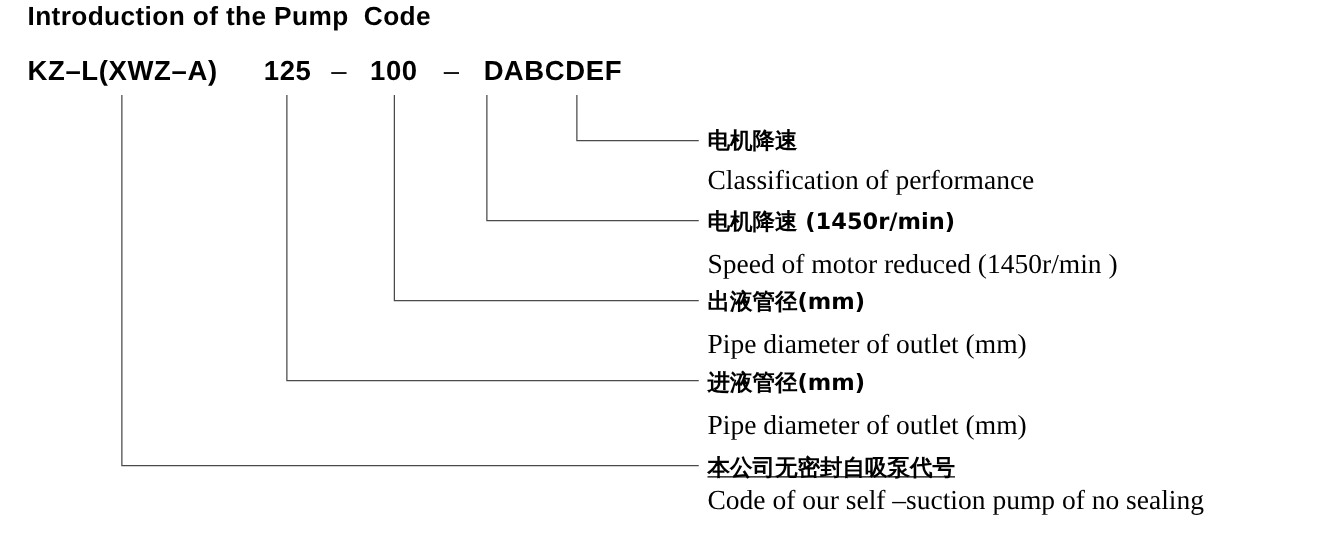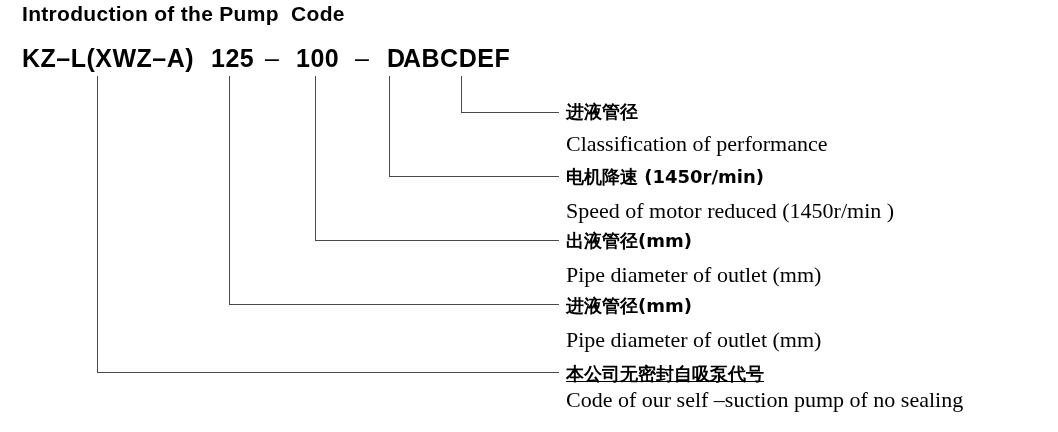--- a/index.html
+++ b/index.html
@@ -27,21 +27,21 @@
   }
 
   .code-row {
     position: absolute;
     top: 44px;
     left: 0;
     height: 30px;
   }
   .code-seg {
     position: absolute;
-    font-size: 25px;
+    font-size: 22px;
     font-weight: bold;
     white-space: pre;
     letter-spacing: 0.5px;
   }
   .seg-prefix { left: 22px; }
   .seg-dash1  { left: 265px; font-weight: normal; }
   .seg-125    { left: 211px; }
   .seg-100    { left: 296px; }
   .seg-dash2  { left: 355px; font-weight: normal; }
   .seg-d      { left: 387px; }
@@ -91,21 +91,21 @@
 
 <div class="leader v" style="left:315px; top:76px;  height:164px;"></div>
 <div class="leader h" style="left:315px; top:240px; width:244px;"></div>
 
 <div class="leader v" style="left:229px; top:76px;  height:228px;"></div>
 <div class="leader h" style="left:229px; top:304px; width:330px;"></div>
 
 <div class="leader v" style="left:97px; top:76px;  height:296px;"></div>
 <div class="leader h" style="left:97px; top:372px; width:462px;"></div>
 
-<div class="label cn" style="left:566px; top:100px;">进液管径</div>
+<div class="label cn" style="left:566px; top:100px;">电机降速</div>
 <div class="label en" style="left:566px; top:131px;">Classification of performance</div>
 
 <div class="label cn" style="left:566px; top:165px;">电机降速 (1450r/min)</div>
 <div class="label en" style="left:566px; top:198px;">Speed of motor reduced (1450r/min )</div>
 
 <div class="label cn" style="left:566px; top:229px;">出液管径(mm)</div>
 <div class="label en" style="left:566px; top:262px;">Pipe diameter of outlet (mm)</div>
 
 <div class="label cn" style="left:566px; top:294px;">进液管径(mm)</div>
 <div class="label en" style="left:566px; top:327px;">Pipe diameter of outlet (mm)</div>

